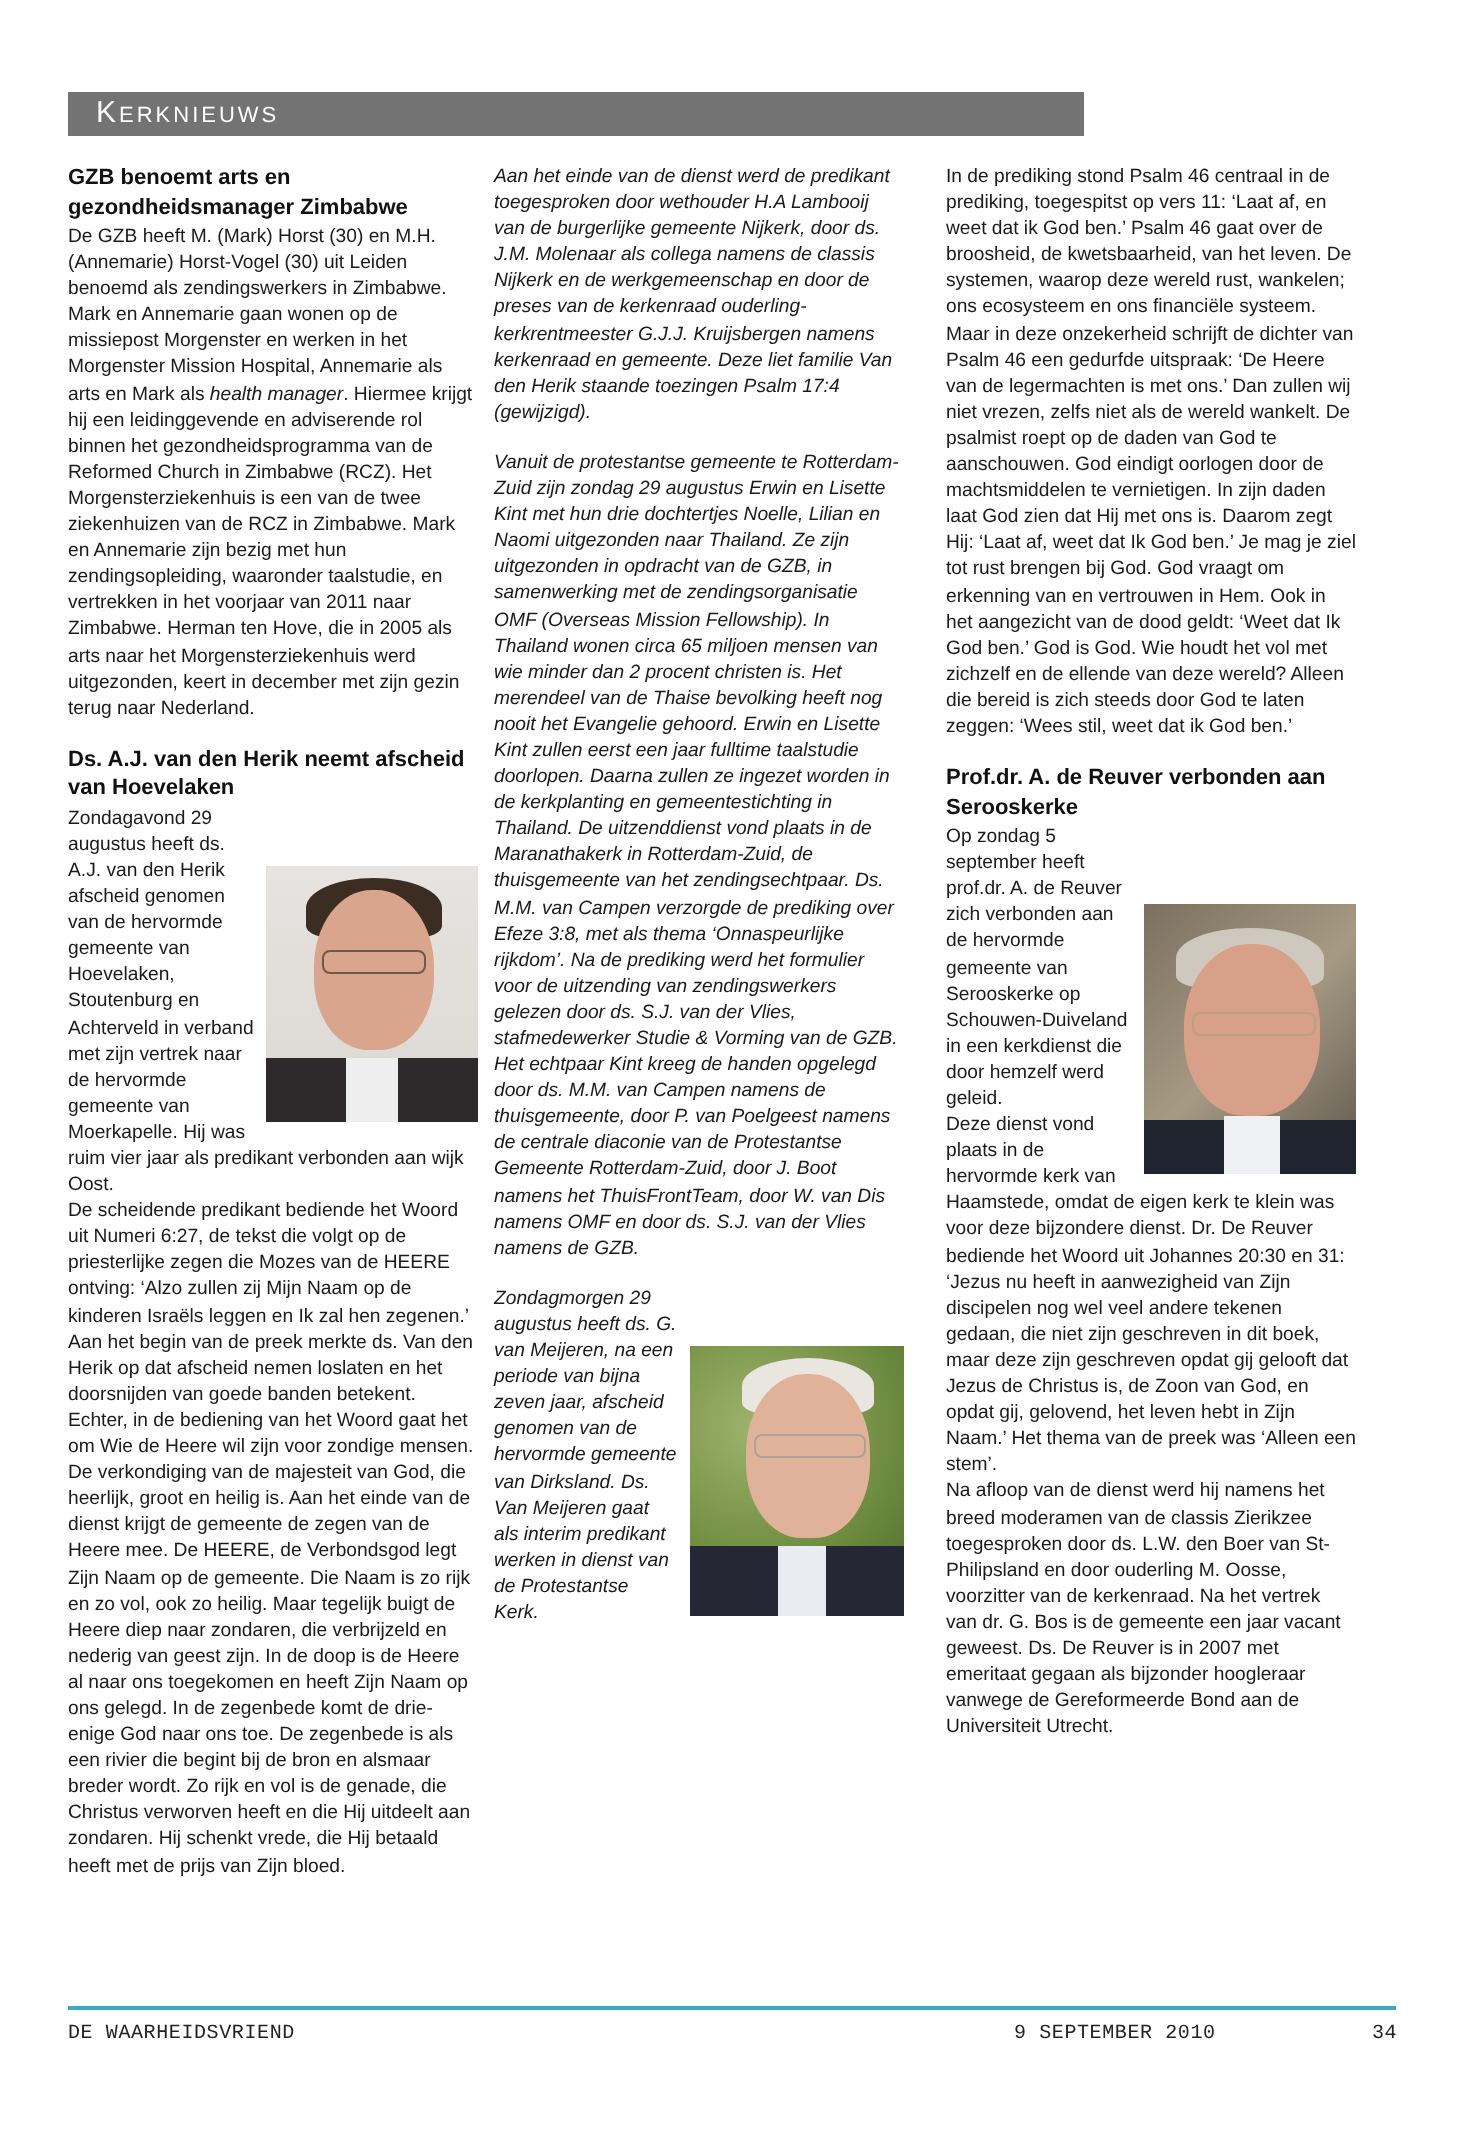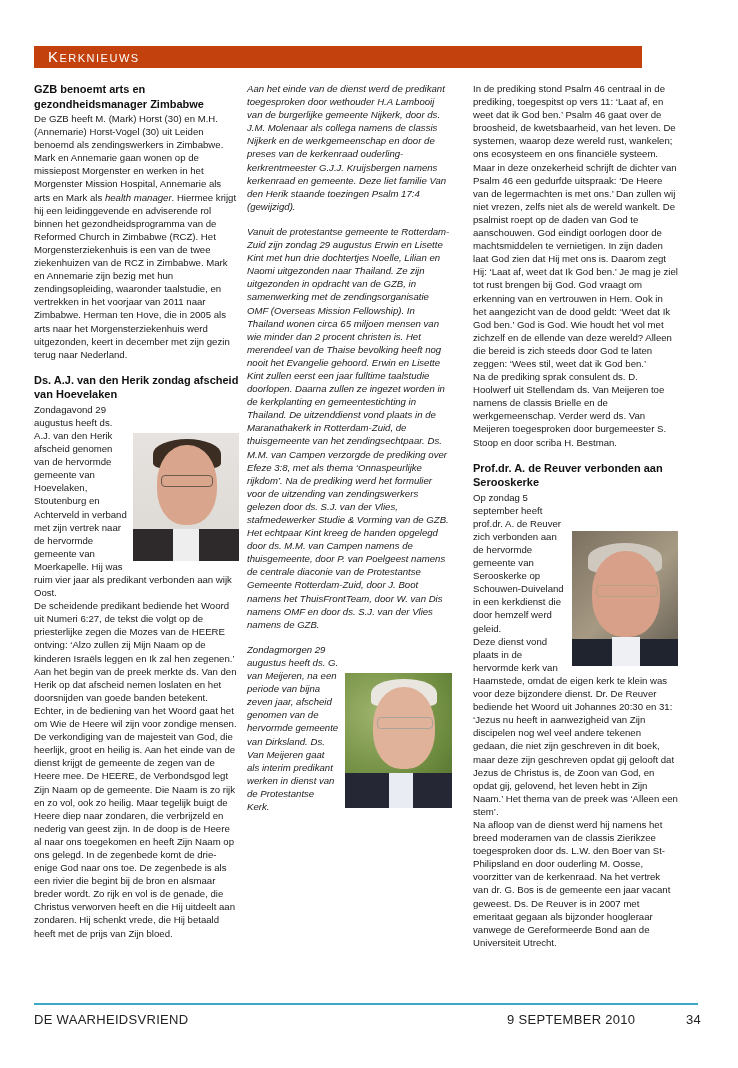--- a/index.html
+++ b/index.html
@@ -1,19 +1,19 @@
 <!DOCTYPE html>
 <html><head>
 <meta charset="utf-8">
 <style>
   html, body { margin: 0; padding: 0; background: #ffffff; }
   body { width: 738px; height: 1068px; position: relative; overflow: hidden;
          font-family: "Liberation Sans", sans-serif; color: #1a1a1a; }
-  .section-bar { position: absolute; left: 34px; top: 46px; width: 608px; height: 22px;
-                 background: #c2410c; }
+  .section-bar { position: absolute; left: 34px; top: 46px; width: 508px; height: 22px;
+                 background: #737373; }
   .section-title { position: absolute; left: 14px; top: 2px; color: #fff; font-size: 15px;
                    letter-spacing: 1.5px; font-variant: small-caps; font-weight: normal; }
   .col { position: absolute; top: 82px; width: 205px; font-size: 9.6px; line-height: 13.1px; }
   .col p { margin: 0; }
   .col1 { left: 34px; }
   .col2 { left: 247px; }
   .col3 { left: 473px; }
   h2.headline { font-size: 11px; line-height: 14.5px; font-weight: bold; margin: 0 0 1px 0; color: #111; }
   .gap { height: 12px; }
   .photo { float: right; margin: 4px 0 2px 6px; position: relative; overflow: hidden; }
@@ -31,40 +31,40 @@
   .ph2 .shirt { position: absolute; left: 44px; top: 100px; width: 24px; height: 36px; background: #e9edf3; }
   .ph3 .face { left: 20px; top: 20px; width: 68px; height: 86px; background: #d8a088; }
   .ph3 .hair { position: absolute; left: 16px; top: 12px; width: 74px; height: 30px; background: #cfc8be; border-radius: 50% 50% 20% 20%; }
   .ph3 .suit { position: absolute; left: 0; top: 108px; width: 106px; height: 30px; background: #20242e; }
   .ph3 .shirt { position: absolute; left: 40px; top: 106px; width: 28px; height: 32px; background: #eef0f4; }
   .glasses { position: absolute; height: 10px; border: 1.5px solid #6b5b4e; border-radius: 4px; }
   .ph1 .glasses { left: 28px; top: 42px; width: 50px; }
   .ph2 .glasses { left: 32px; top: 44px; width: 54px; border-color: #a9a39a; }
   .ph3 .glasses { left: 24px; top: 54px; width: 60px; border-color: #b8a27e; }
   .footer-rule { position: absolute; left: 34px; top: 1003px; width: 664px; height: 1.5px; background: #3aa8c6; }
-  .footer { position: absolute; top: 1012px; font-size: 13px; letter-spacing: 0.3px; color: #222; }
+  .footer { position: absolute; top: 1012px; font-size: 10px; letter-spacing: 0.3px; color: #222; font-family: Liberation Mono, monospace; }
   .f-left { left: 34px; }
   .f-mid { left: 507px; }
   .f-right { left: 686px; }
 </style>
 </head>
 <body>
 
 <div class="section-bar">
   <div class="section-title">Kerknieuws</div>
 </div>
 
 <div class="col col1">
   <article>
     <h2 class="headline">GZB benoemt arts en gezondheidsmanager Zimbabwe</h2>
     <p><span>De GZB heeft M. (Mark) Horst (30) en M.H. (Annemarie) Horst-Vogel (30) uit Leiden benoemd als zendingswerkers in Zimbabwe. Mark en Annemarie gaan wonen op de missiepost Morgenster en werken in het Morgenster Mission Hospital, Annemarie als arts en Mark als </span><i>health manager</i><span>. Hiermee krijgt hij een leidinggevende en adviserende rol binnen het gezondheidsprogramma van de Reformed Church in Zimbabwe (RCZ). Het Morgensterziekenhuis is een van de twee ziekenhuizen van de RCZ in Zimbabwe. Mark en Annemarie zijn bezig met hun zendingsopleiding, waaronder taalstudie, en vertrekken in het voorjaar van 2011 naar Zimbabwe. Herman ten Hove, die in 2005 als arts naar het Morgensterziekenhuis werd uitgezonden, keert in december met zijn gezin terug naar Nederland.</span></p>
   </article>
   <div class="gap"></div>
   <article>
-    <h2 class="headline">Ds. A.J. van den Herik zondag afscheid van Hoevelaken</h2>
+    <h2 class="headline">Ds. A.J. van den Herik neemt afscheid van Hoevelaken</h2>
     <div class="photo ph1" style="margin-top:30px;">
       <div class="hair"></div>
         <div class="face"></div>
         <div class="glasses"></div>
         <div class="suit"></div>
         <div class="shirt"></div>
     </div>
     <p>Zondagavond 29 augustus heeft ds. A.J. van den Herik afscheid genomen van de hervormde gemeente van Hoevelaken, Stoutenburg en Achterveld in verband met zijn vertrek naar de hervormde gemeente van Moerkapelle. Hij was ruim vier jaar als predikant verbonden aan wijk Oost.</p>
     <p>De scheidende predikant bediende het Woord uit Numeri 6:27, de tekst die volgt op de priesterlijke zegen die Mozes van de HEERE ontving: ‘Alzo zullen zij Mijn Naam op de kinderen Israëls leggen en Ik zal hen zegenen.’ Aan het begin van de preek merkte ds. Van den Herik op dat afscheid nemen loslaten en het doorsnijden van goede banden betekent. Echter, in de bediening van het Woord gaat het om Wie de Heere wil zijn voor zondige mensen. De verkondiging van de majesteit van God, die heerlijk, groot en heilig is. Aan het einde van de dienst krijgt de gemeente de zegen van de Heere mee. De HEERE, de Verbondsgod legt Zijn Naam op de gemeente. Die Naam is zo rijk en zo vol, ook zo heilig. Maar tegelijk buigt de Heere diep naar zondaren, die verbrijzeld en nederig van geest zijn. In de doop is de Heere al naar ons toegekomen en heeft Zijn Naam op ons gelegd. In de zegenbede komt de drie-enige God naar ons toe. De zegenbede is als een rivier die begint bij de bron en alsmaar breder wordt. Zo rijk en vol is de genade, die Christus verworven heeft en die Hij uitdeelt aan zondaren. Hij schenkt vrede, die Hij betaald heeft met de prijs van Zijn bloed.</p>
   </article>
@@ -88,21 +88,20 @@
         <div class="suit"></div>
         <div class="shirt"></div>
     </div>
     <p>Zondagmorgen 29 augustus heeft ds. G. van Meijeren, na een periode van bijna zeven jaar, afscheid genomen van de hervormde gemeente van Dirksland. Ds. Van Meijeren gaat als interim predikant werken in dienst van de Protestantse Kerk.</p>
   </article>
 </div>
 
 <div class="col col3">
   <article>
     <p>In de prediking stond Psalm 46 centraal in de prediking, toegespitst op vers 11: ‘Laat af, en weet dat ik God ben.’ Psalm 46 gaat over de broosheid, de kwetsbaarheid, van het leven. De systemen, waarop deze wereld rust, wankelen; ons ecosysteem en ons financiële systeem. Maar in deze onzekerheid schrijft de dichter van Psalm 46 een gedurfde uitspraak: ‘De Heere van de legermachten is met ons.’ Dan zullen wij niet vrezen, zelfs niet als de wereld wankelt. De psalmist roept op de daden van God te aanschouwen. God eindigt oorlogen door de machtsmiddelen te vernietigen. In zijn daden laat God zien dat Hij met ons is. Daarom zegt Hij: ‘Laat af, weet dat Ik God ben.’ Je mag je ziel tot rust brengen bij God. God vraagt om erkenning van en vertrouwen in Hem. Ook in het aangezicht van de dood geldt: ‘Weet dat Ik God ben.’ God is God. Wie houdt het vol met zichzelf en de ellende van deze wereld? Alleen die bereid is zich steeds door God te laten zeggen: ‘Wees stil, weet dat ik God ben.’</p>
-    <p>Na de prediking sprak consulent ds. D. Hoolwerf uit Stellendam ds. Van Meijeren toe namens de classis Brielle en de werkgemeenschap. Verder werd ds. Van Meijeren toegesproken door burgemeester S. Stoop en door scriba H. Bestman.</p>
   </article>
   <div class="gap"></div>
   <article>
     <h2 class="headline">Prof.dr. A. de Reuver verbonden aan Serooskerke</h2>
     <div class="photo ph3" style="margin-top:40px;">
       <div class="hair"></div>
         <div class="face"></div>
         <div class="glasses"></div>
         <div class="suit"></div>
         <div class="shirt"></div>

